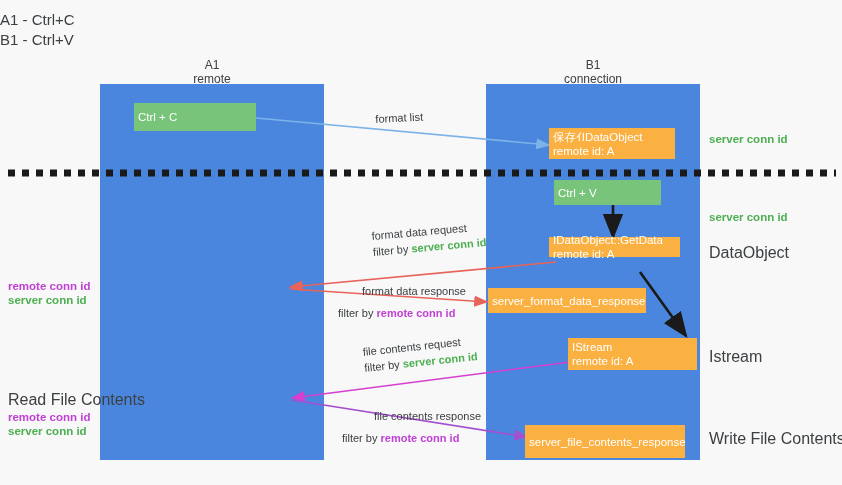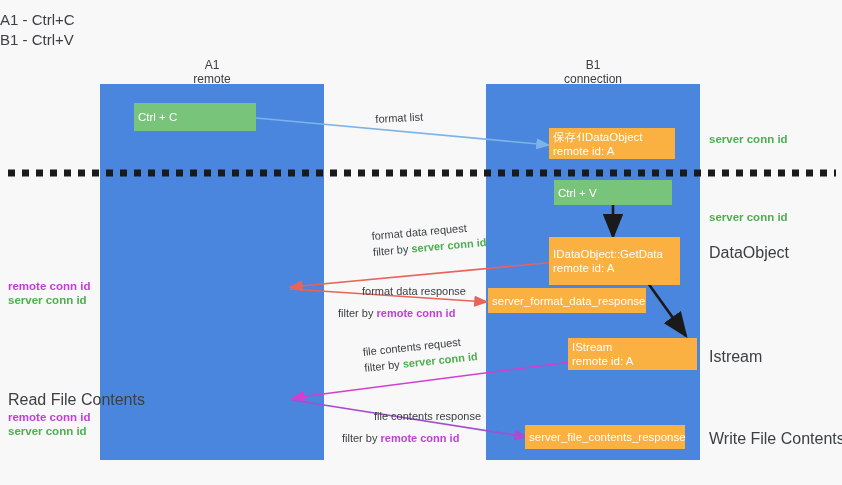--- a/index.html
+++ b/index.html
@@ -143,41 +143,41 @@
 
   <div class="abs box box-green" style="left:134px; top:103px; width:122px; height:28px;">
     <span>Ctrl + C</span>
   </div>
 
   <div class="abs box box-orange" style="left:549px; top:128px; width:126px; height:31px;">
     <span class="l1">保存ｲIDataObject</span>
     <span class="l2">remote id: A</span>
   </div>
 
-  <div class="abs box box-green" style="left:554px; top:180px; width:118px; height:25px;">
+  <div class="abs box box-green" style="left:554px; top:180px; width:107px; height:25px;">
     <span>Ctrl + V</span>
   </div>
 
-  <div class="abs box box-orange" style="left:549px; top:237px; width:131px; height:48px;">
+  <div class="abs box box-orange" style="left:549px; top:237px; width:131px; height:20px;">
     <span class="l1">IDataObject::GetData</span>
     <span class="l2">remote id: A</span>
   </div>
 
   <div class="abs box box-orange" style="left:568px; top:338px; width:129px; height:32px;">
     <span class="l1">IStream</span>
     <span class="l2">remote id: A</span>
   </div>
 
 
   <div class="abs box box-orange" style="left:488px; top:288px; width:158px; height:25px;">
     <span>server_format_data_response</span>
   </div>
 
 
-  <div class="abs box box-orange" style="left:525px; top:425px; width:160px; height:24px;">
+  <div class="abs box box-orange" style="left:525px; top:425px; width:160px; height:33px;">
     <span>server_file_contents_response</span>
   </div>
 
   <div class="abs lbl rot-group" style="left:375px; top:112px; transform: rotate(-3deg);">
     <span>format list</span>
   </div>
 
   <div class="abs rot-group" style="left:371px; top:229px; transform: rotate(-5deg);">
     <div class="lbl">format data request</div>
     <div class="lbl" style="margin-top:2px;">

